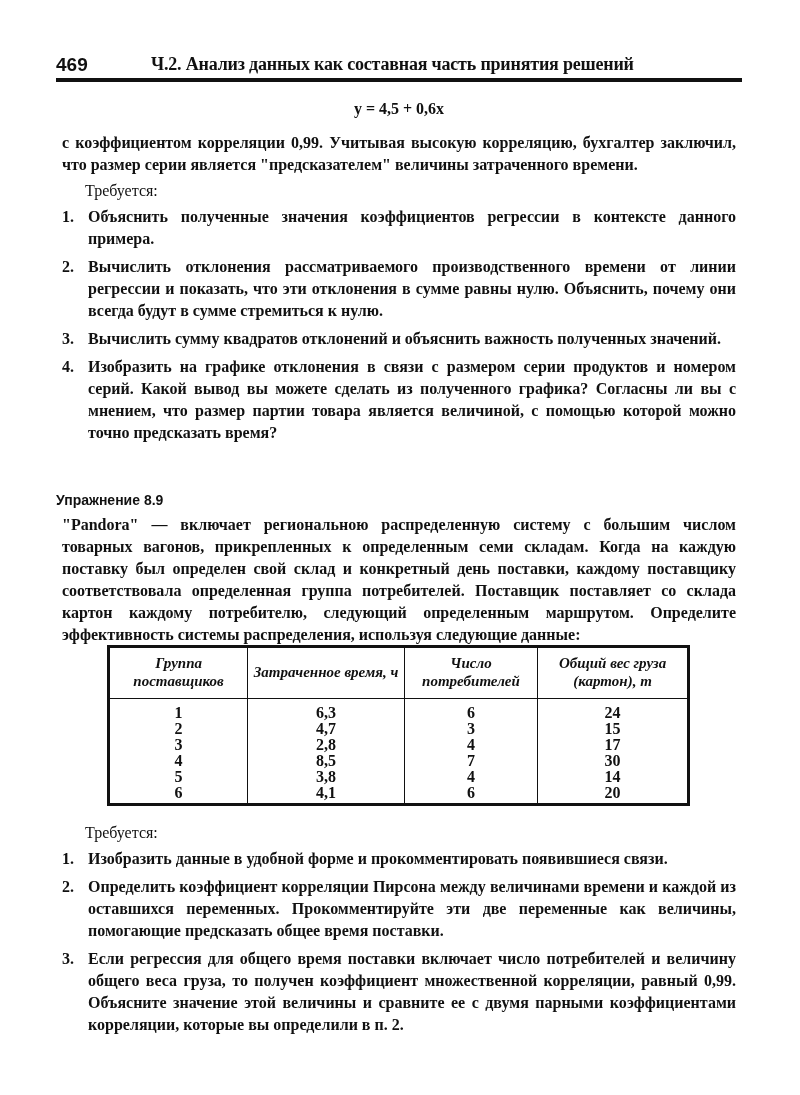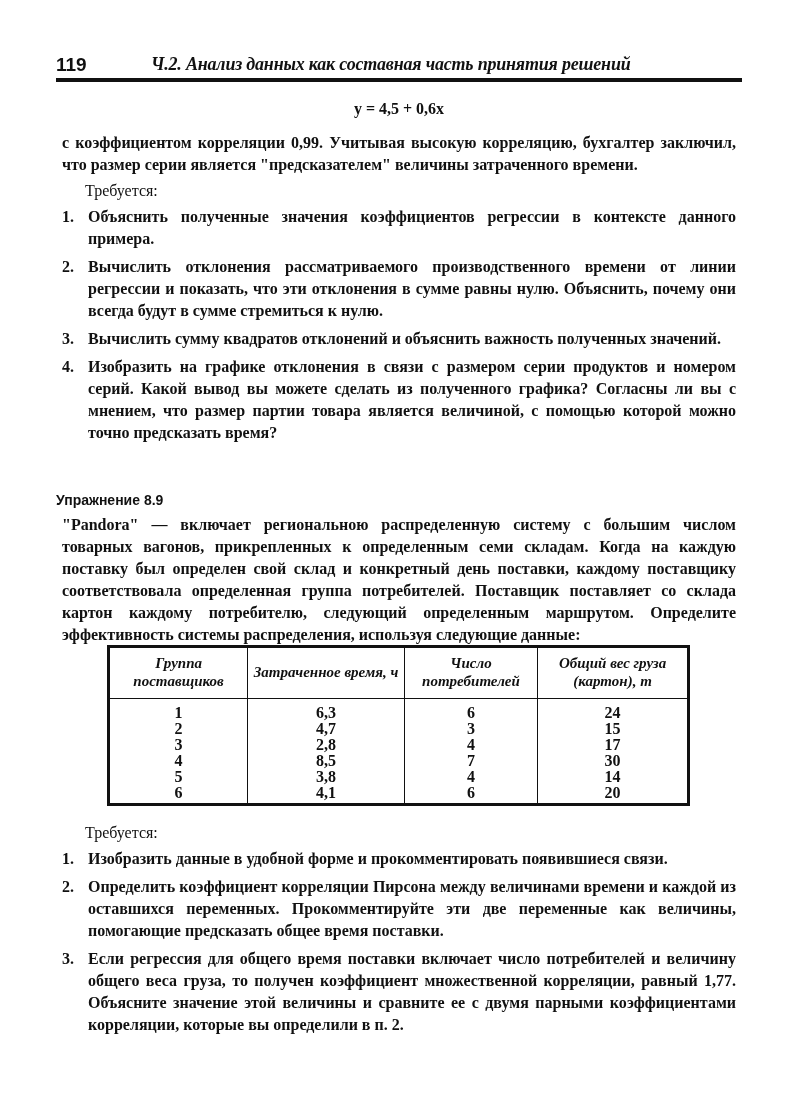--- a/index.html
+++ b/index.html
@@ -1,42 +1,42 @@
 <!DOCTYPE html>
 <html><head>
 <meta charset="utf-8">
 <style>
   html, body { margin:0; padding:0; background:#fff; }
   body { width:800px; height:1095px; position:relative; overflow:hidden;
          font-family:"Liberation Serif", "DejaVu Serif", serif; color:#111; }
   .page { position:absolute; left:56px; top:52px; width:686px; }
   .header { position:relative; height:26px; border-bottom:4px solid #111; }
   .pagenum { position:absolute; left:0; top:2px; font-size:19px; font-weight:bold; font-family:"Liberation Sans Narrow","Liberation Sans",sans-serif; }
-  .running { position:absolute; left:95px; top:2px; font-size:18px; font-style:italic; font-weight:bold; letter-spacing:-0.2px; }
+  .running { position:absolute; left:95px; top:2px; font-size:18px; font-weight:bold; letter-spacing:-0.2px; }
   .formula { text-align:center; font-size:16px; font-weight:bold; margin-top:18px; }
   p, .item { font-size:16px; line-height:22px; text-align:justify; margin:6px; font-weight:bold; }
   .para { margin-top:14px; }
   .req { padding-left:29px; margin-top:2px; }
   .item { position:relative; padding-left:26px; }
   .item .num { position:absolute; left:0; top:0; font-weight:bold; }
   .exercise-title { font-family:"Liberation Sans", sans-serif; font-weight:bold; font-size:14px; margin-top:48px; }
   table { border-collapse:collapse; position:absolute; left:51px; top:593px; width:583px;
           border:3px solid #111; font-size:16px; font-weight:bold; }
   th { font-style:italic; font-size:15px; line-height:18px; font-weight:bold; padding:6px 2px 8px; border:1.5px solid #111; border-bottom:1.5px solid #111; }
   td { text-align:center; line-height:16px; padding:0; border-left:1.5px solid #111; border-right:1.5px solid #111; }
   tbody tr:first-child td { padding-top:6px; }
   tbody tr:last-child td { padding-bottom:2px; }
   .req2 { position:absolute; top:770px; left:0; width:686px; }
 </style>
 </head>
 <body>
 
 <div class="page">
   <div class="header">
-    <span class="pagenum">119</span>
+    <span class="pagenum">469</span>
     <span class="running">Ч.2. Анализ данных как составная часть принятия решений</span>
   </div>
 
   <div class="formula">y = 4,5 + 0,6x</div>
 
   <p class="para">с коэффициентом корреляции 0,99. Учитывая высокую корреляцию, бухгалтер заключил, что размер серии является "предсказателем" величины затраченного времени.</p>
 
   <div class="req">Требуется:</div>
   <div>
     <div class="item"><span class="num">1.</span><span>Объяснить полученные значения коэффициентов регрессии в контексте данного примера.</span></div>
@@ -94,15 +94,15 @@
           <td>6</td>
           <td>20</td>
         </tr>
     </tbody>
   </table>
 
   <div class="req2">
     <div class="req">Требуется:</div>
     <div class="item"><span class="num">1.</span><span>Изобразить данные в удобной форме и прокомментировать появившиеся связи.</span></div>
     <div class="item"><span class="num">2.</span><span>Определить коэффициент корреляции Пирсона между величинами времени и каждой из оставшихся переменных. Прокомментируйте эти две переменные как величины, помогающие предсказать общее время поставки.</span></div>
-    <div class="item"><span class="num">3.</span><span>Если регрессия для общего время поставки включает число потребителей и величину общего веса груза, то получен коэффициент множественной корреляции, равный 1,77. Объясните значение этой величины и сравните ее с двумя парными коэффициентами корреляции, которые вы определили в п. 2.</span></div>
+    <div class="item"><span class="num">3.</span><span>Если регрессия для общего время поставки включает число потребителей и величину общего веса груза, то получен коэффициент множественной корреляции, равный 0,99. Объясните значение этой величины и сравните ее с двумя парными коэффициентами корреляции, которые вы определили в п. 2.</span></div>
   </div>
 </div>
 
 </body></html>

